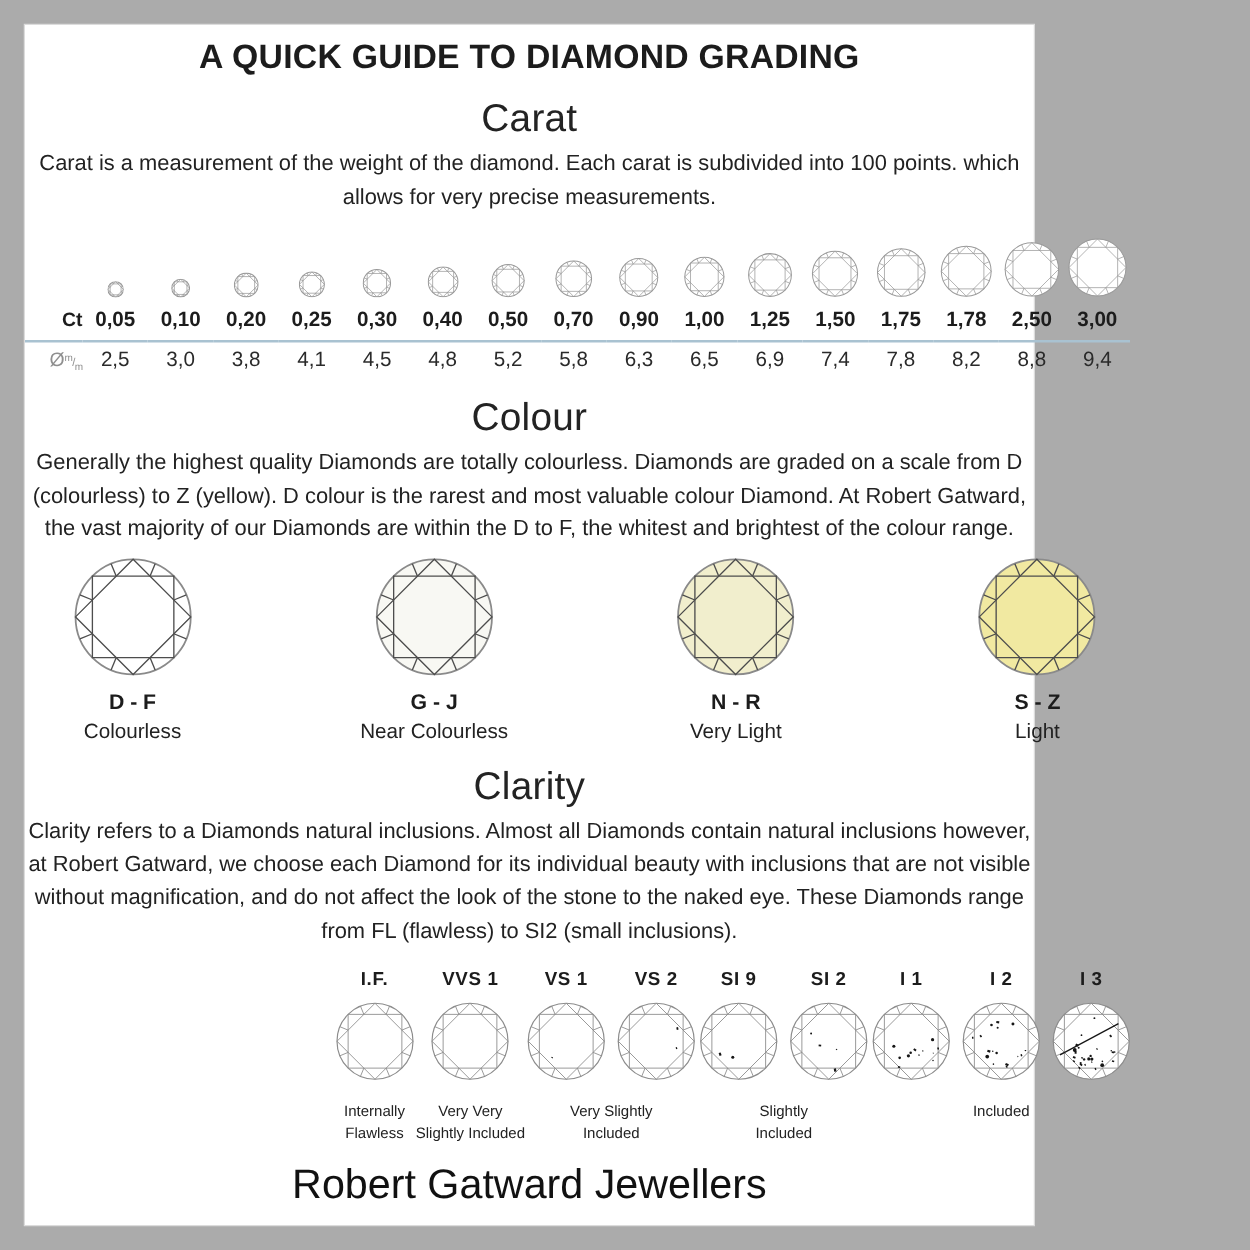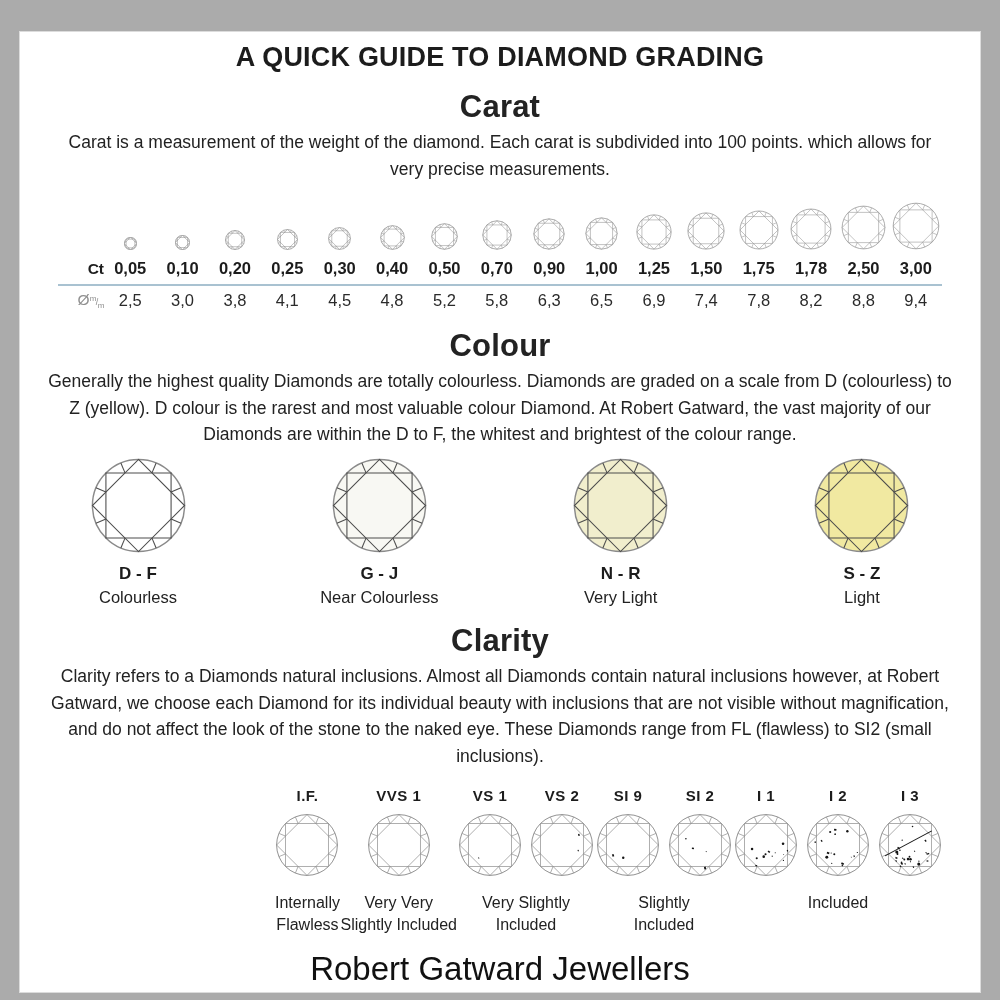--- a/index.html
+++ b/index.html
@@ -4,32 +4,32 @@
 <style>
   html,body{margin:0;padding:0;}
   body{
     width:1000px;height:1000px;
     background:#ababab;
     font-family:"Liberation Sans","DejaVu Sans",sans-serif;
     color:#1c1c1c;
     overflow:hidden;
   }
   .sheet{
-    position:absolute;left:20px;top:32px;width:960px;height:960px;
+    position:absolute;left:20px;top:20px;width:807px;height:960px;
     background:#ffffff;
     box-shadow:0 0 0 1px #dcdcdc;
     text-align:center;
   }
   h1.page-title{
     margin:10px 0 0 0;
     font-size:27px;font-weight:700;letter-spacing:.2px;
   }
   h2.section-heading{
     margin:16px 0 4px 0;
-    font-size:31px;font-weight:700;letter-spacing:.2px;color:#232323;
+    font-size:31px;font-weight:400;letter-spacing:.2px;color:#232323;
   }
   p.desc{
     margin:4px auto 0 auto;
     font-size:17.5px;line-height:1.52;color:#222;
     max-width:912px;
   }
   p.desc.carat-desc{max-width:870px;}
 
   
   .carat-table{
@@ -66,21 +66,21 @@
   
   .clarity-row{
     width:886px;margin:18px auto 0 auto;
     display:flex;justify-content:flex-end;align-items:flex-start;
   }
   .clarity-group{display:flex;flex-direction:column;align-items:center;}
   .grade-row{display:flex;gap:6px;}
   .grade-cell{display:flex;flex-direction:column;align-items:center;width:66px;}
   .grade-code{font-size:15px;font-weight:700;letter-spacing:.5px;margin-bottom:9px;}
   .clarity-label{
-    font-size:16px;line-height:1.35;color:#222;margin-top:11px;
+    font-size:12px;line-height:1.35;color:#222;margin-top:11px;
     white-space:pre-line;
   }
   .footer-title{
     margin:14px 0 0 0;
     font-size:33px;font-weight:400;color:#111;
   }
 </style>
 </head>
 <body>
 

